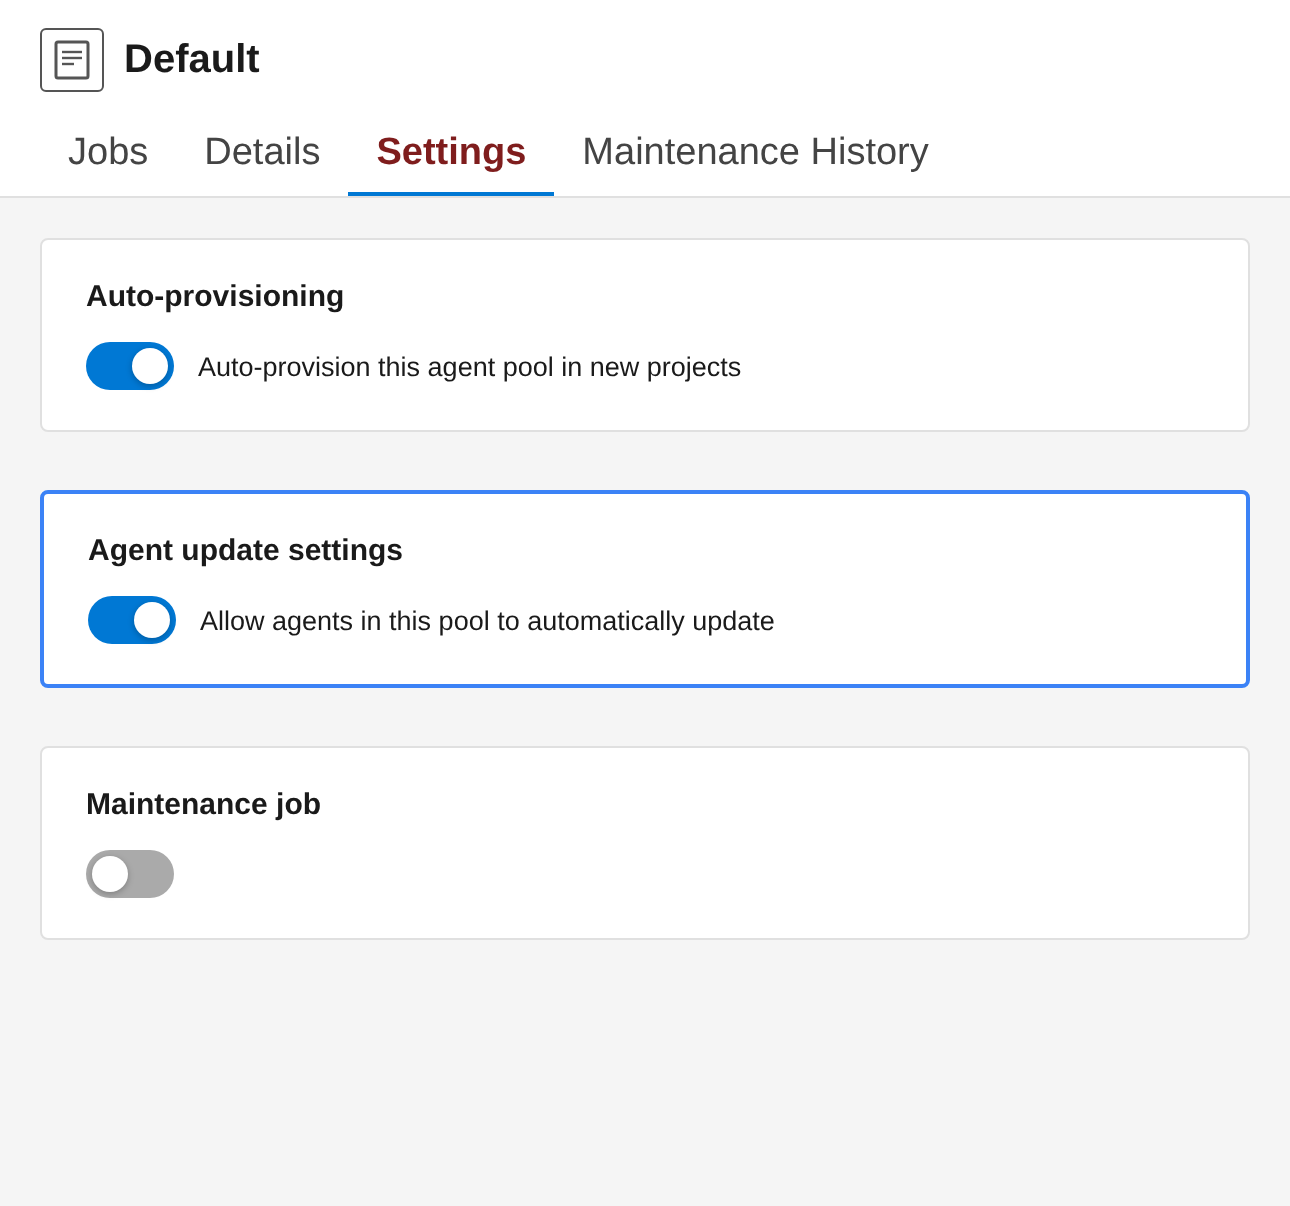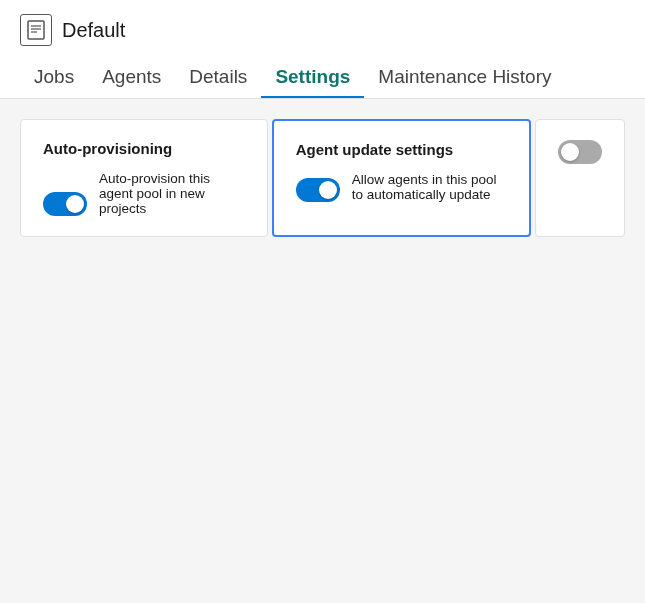--- a/index.html
+++ b/index.html
@@ -30,51 +30,51 @@
       border-radius: 3px;
       display: flex;
       align-items: center;
       justify-content: center;
       color: #555;
       font-size: 13px;
     }
 
     .page-title {
       font-size: 20px;
-      font-weight: 400;
+      font-weight: 700;
       color: #1a1a1a;
     }
 
     .nav-tabs {
       display: flex;
       gap: 0;
       list-style: none;
     }
 
     .nav-tab {
       padding: 8px 14px;
       font-size: 19px;
       color: #444;
       cursor: pointer;
       border-bottom: 2px solid transparent;
       white-space: nowrap;
       user-select: none;
     }
 
     .nav-tab.active {
-      color: #0f766e;
+      color: #7f1d1d;
       border-bottom: 2px solid #0078d4;
       font-weight: 600;
     }
 
     .content {
       padding: 20px 20px;
       display: flex;
-      flex-direction: row;
-      gap: 4px;
+      flex-direction: column;
+      gap: 29px;
     }
 
     .card {
       background: #fff;
       border: 1px solid #e0e0e0;
       border-radius: 4px;
       padding: 20px 22px;
     }
 
     .card.highlighted {
@@ -83,21 +83,21 @@
 
     .card-title {
       font-size: 15px;
       font-weight: 600;
       color: #1a1a1a;
       margin-bottom: 14px;
     }
 
     .toggle-row {
       display: flex;
-      align-items: flex-end;
+      align-items: center;
       gap: 12px;
     }
 
     .toggle-label {
       font-size: 13.5px;
       color: #1a1a1a;
     }
 
     
     .toggle {
@@ -160,21 +160,20 @@
         <line x1="4" y1="9" x2="14" y2="9" stroke="#555" stroke-width="1.2"></line>
         <line x1="4" y1="12" x2="10" y2="12" stroke="#555" stroke-width="1.2"></line>
       </svg>
     </div>
     <h1 class="page-title">Default</h1>
   </div>
 
   <nav>
     <ul class="nav-tabs">
       <li class="nav-tab">Jobs</li>
-      <li class="nav-tab">Agents</li>
       <li class="nav-tab">Details</li>
       <li class="nav-tab active">Settings</li>
       <li class="nav-tab">Maintenance History</li>
     </ul>
   </nav>
 </div>
 
 <div class="content">
 
   <div class="card">
@@ -195,20 +194,21 @@
       <label class="toggle">
         <input type="checkbox" checked="" style="">
         <div class="toggle-track on"></div>
         <div class="toggle-thumb on"></div>
       </label>
       <span class="toggle-label">Allow agents in this pool to automatically update</span>
     </div>
   </div>
 
   <div class="card">
+    <div class="card-title">Maintenance job</div>
     <div class="toggle-row">
       <label class="toggle">
         <input type="checkbox" style="">
         <div class="toggle-track off"></div>
         <div class="toggle-thumb off"></div>
       </label>
     </div>
   </div>
 
 </div>

